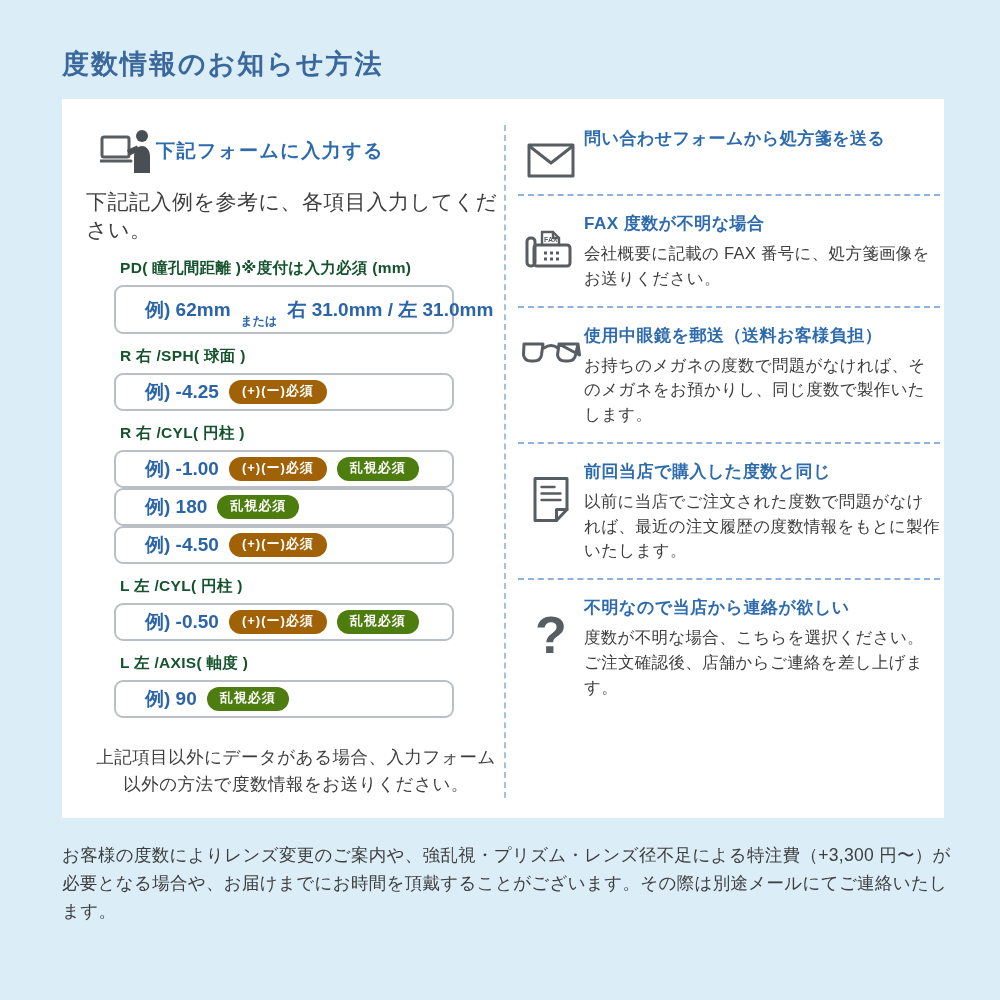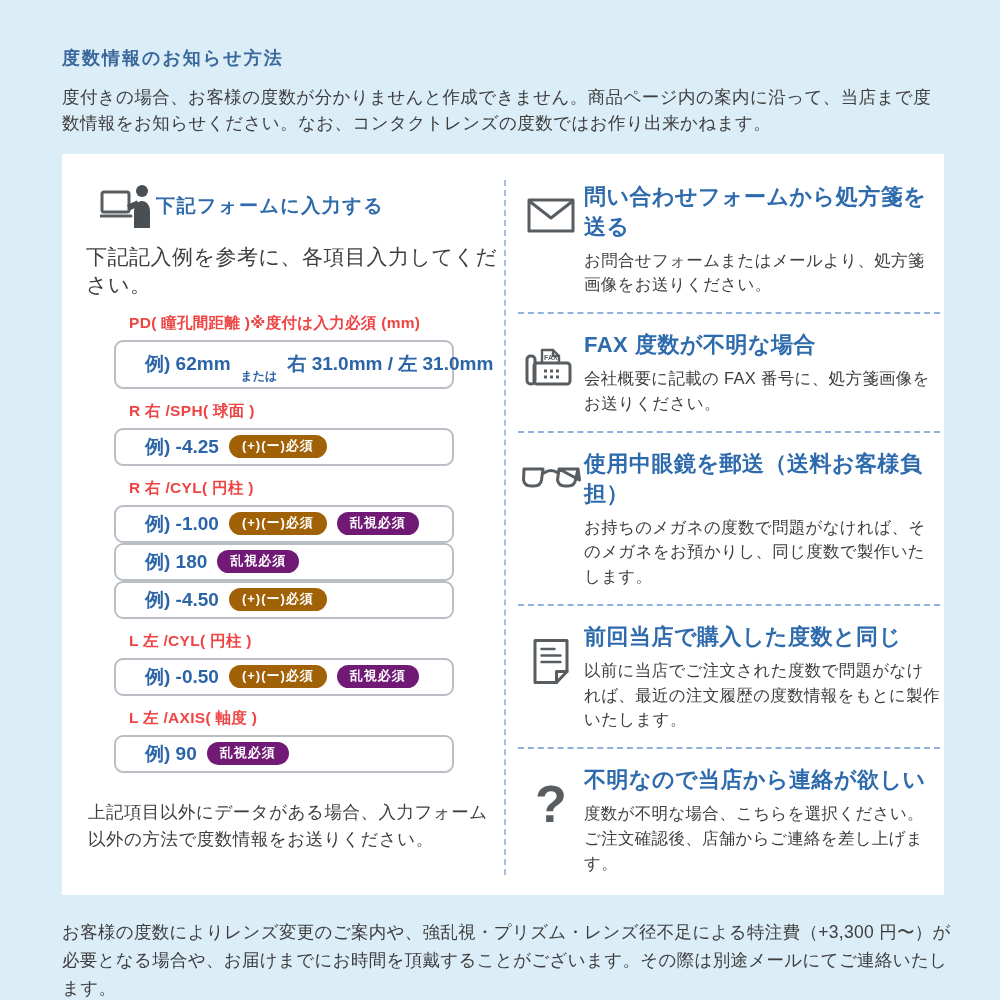--- a/index.html
+++ b/index.html
@@ -5,21 +5,21 @@
   * { margin:0; padding:0; box-sizing:border-box; }
   html,body { width:1000px; height:1000px; overflow:hidden; }
   body {
     background:#dbedf7;
     font-family:"Liberation Sans","DejaVu Sans",sans-serif;
     color:#3e3e3e;
   }
   .page { padding:46px 58px 0 62px; }
 
   .page-title {
-    font-size:18px; font-weight:bold; color:#3a689c; letter-spacing:2px;
+    font-size:27px; font-weight:bold; color:#3a689c; letter-spacing:2px;
   }
   .intro {
     margin-top:14px; font-size:17.5px; line-height:1.5; letter-spacing:0.4px;
   }
 
   .panel {
     margin-top:17px; background:#ffffff; width:882px;
     display:flex; padding:26px 0 20px 0;
   }
 
@@ -28,68 +28,67 @@
     width:444px; padding:4px 0 0 24px; flex-shrink:0;
     border-right:2px dashed #a6c1dd;
   }
   .form-header { display:flex; align-items:center; margin-left:14px; }
   .form-header svg { display:block; }
   .form-heading { color:#2e6bad; font-size:19px; font-weight:bold; letter-spacing:1.5px; }
   .form-instruction { margin-top:15px; font-size:21px; letter-spacing:0.5px; }
 
   .form-rows { margin:14px 0 0 28px; width:340px; }
   .field-label {
-    margin:12px 0 6px 15px; font-size:15.5px; font-weight:bold; color:#ef4444;
+    margin:12px 0 6px 6px; font-size:15.5px; font-weight:bold; color:#14532d;
     letter-spacing:0.3px;
   }
   .ex-box {
     border:2px solid #b9bfc5; border-radius:9px; min-height:38px;
     display:flex; align-items:center; gap:10px; padding:2px 29px; background:#fff;
   }
   .ex-text { color:#2b65a7; font-weight:bold; font-size:19px; white-space:nowrap; }
   .ex-small { color:#2b65a7; font-weight:bold; font-size:12px; white-space:nowrap;margin-top:24px; }
   .badge {
     border-radius:999px; padding:4px 13px 5px; font-size:13px; font-weight:bold;
     color:#ffffff; letter-spacing:1px; white-space:nowrap; line-height:1.1;
   }
   .badge-blue   { background:#a16207; }
-  .badge-orange { background:#701a75; }
-
-  .form-note { margin:26px 0 0 2px; font-size:17.5px; line-height:1.55; letter-spacing:0.5px; }
+  .badge-orange { background:#4d7c0f; }
+
+  .form-note { margin:26px 0 0 2px; font-size:17.5px; line-height:1.55; letter-spacing:0.5px;text-align:center; }
 
   
   .col-right { flex:1; padding:2px 4px 0 12px; }
   .method { display:flex; }
   .m-icon {
     width:66px; flex-shrink:0; display:flex; justify-content:center;
     align-items:flex-start; padding-top:16px;
   }
   .m-text { flex:1; }
-  .m-heading { color:#2e6bad; font-size:22px; font-weight:bold; letter-spacing:0.5px; }
+  .m-heading { color:#2e6bad; font-size:17px; font-weight:bold; letter-spacing:0.5px; }
   .m-body { margin-top:6px; font-size:16.5px; line-height:1.5; letter-spacing:0.3px; }
   .m-divider { border-bottom:2px dashed #8fb2dc; margin:15px 0 16px 0; }
 
   .q-mark { font-size:52px; font-weight:bold; color:#585d61; line-height:0.9; }
 
   .footer-note {
     margin-top:24px; font-size:17.5px; line-height:1.58; letter-spacing:0.3px;
     width:900px;
   }
 
   svg .ln { fill:none; stroke:#585d61; stroke-width:3; stroke-linejoin:round; stroke-linecap:round; }
   svg .ln2 { fill:none; stroke:#585d61; stroke-width:2.4; stroke-linejoin:round; stroke-linecap:round; }
   svg .fl { fill:#4a4f54; }
 </style>
 </head>
 <body>
 
 <div class="page">
 
   <div class="page-title">度数情報のお知らせ方法</div>
-  <div class="intro">度付きの場合、お客様の度数が分かりませんと作成できません。商品ページ内の案内に沿って、当店まで度数情報をお知らせください。なお、コンタクトレンズの度数ではお作り出来かねます。</div>
 
   <div class="panel">
 
     <div class="col-left">
 
       <div class="form-header">
         <span>
           <svg width="56" height="44" viewBox="0 0 56 44">
             <rect class="ln" x="2" y="8" width="27" height="20" rx="2"></rect>
             <path class="ln" d="M0 32 h31"></path>
@@ -157,21 +156,20 @@
 
       <div class="method">
         <div class="m-icon">
           <svg width="48" height="36" viewBox="0 0 48 36">
             <rect class="ln" x="2" y="2" width="44" height="31"></rect>
             <path class="ln" d="M3.5 4 L24 20 L44.5 4"></path>
           </svg>
         </div>
         <div class="m-text">
           <div class="m-heading">問い合わせフォームから処方箋を送る</div>
-          <div class="m-body">お問合せフォームまたはメールより、処方箋画像をお送りください。</div>
         </div>
       </div>
       <div class="m-divider"></div>
 
       <div class="method">
         <div class="m-icon">
           <svg width="52" height="46" viewBox="0 0 52 46">
             <path class="ln2" d="M17 17 V4 h11 l6 6 v7"></path>
             <path class="ln2" d="M28 4 v6 h6"></path>
             <text x="19" y="14" font-size="7" font-weight="bold" fill="#585d61">FAX</text>

